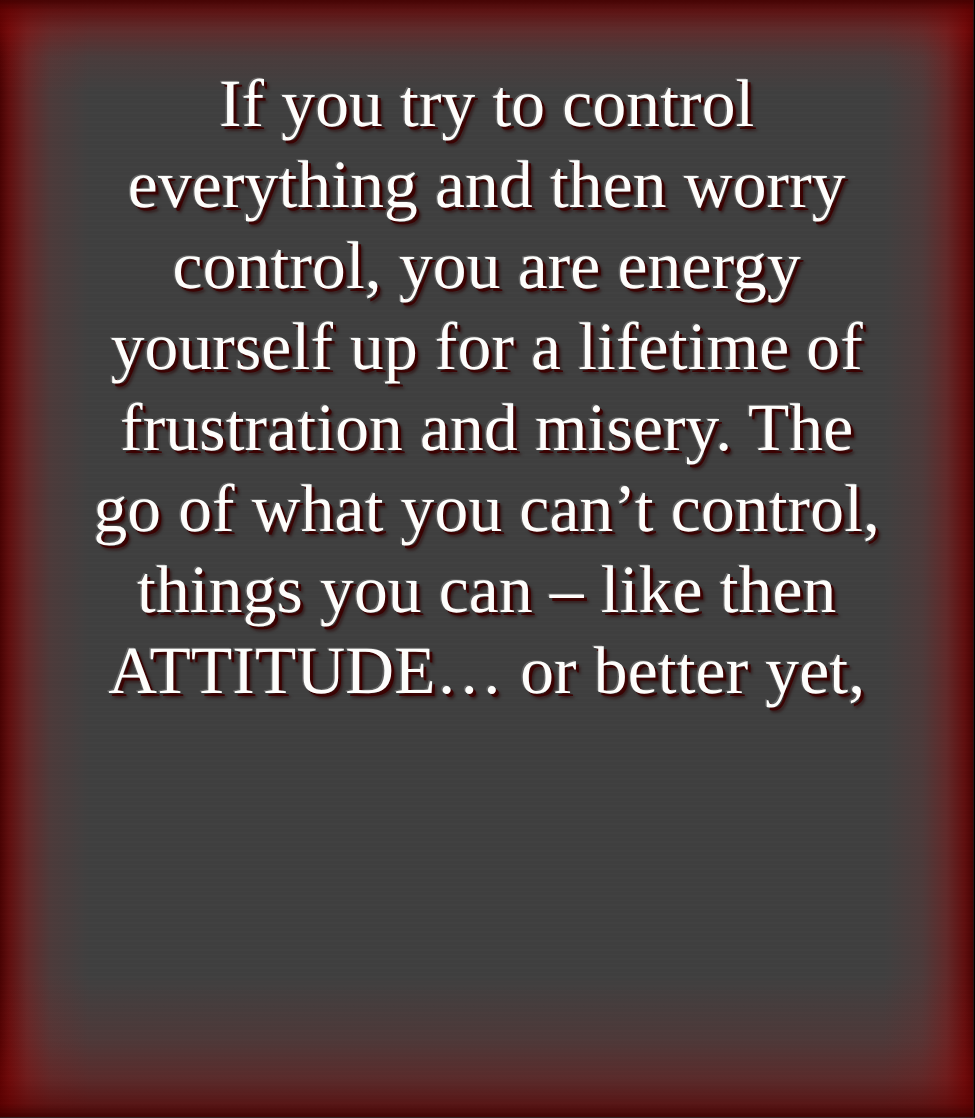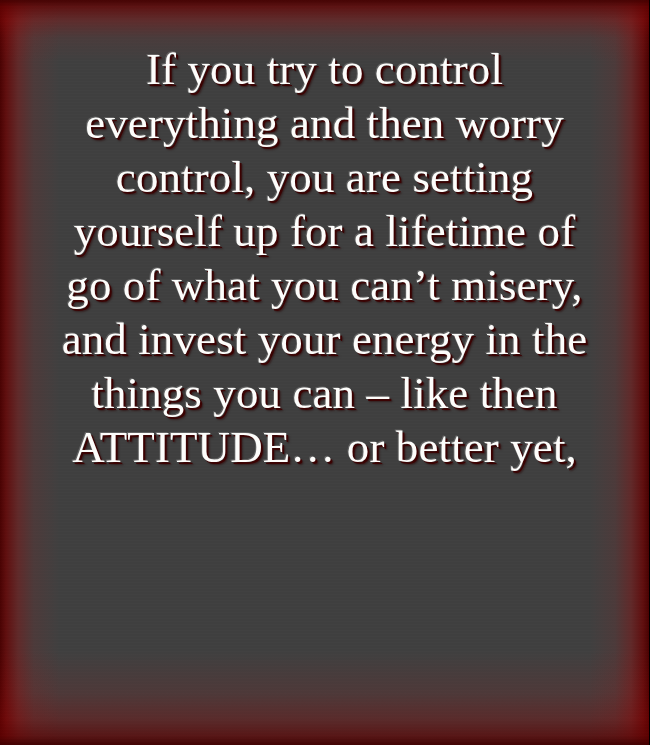--- a/index.html
+++ b/index.html
@@ -104,21 +104,21 @@
 
 <div class="poster">
 
   <div class="vignette-x"></div>
   <div class="vignette-y"></div>
   <div class="banding"></div>
 
   <div class="quote">
     <span class="line">If you try to control</span>
     <span class="line">everything and then worry</span>
-    <span class="line">control, you are setting</span>
+    <span class="line">control, you are energy</span>
     <span class="line">yourself up for a lifetime of</span>
-    <span class="line">go of what you can’t misery,</span>
-    <span class="line">and invest your energy in the</span>
+    <span class="line">frustration and misery. The</span>
+    <span class="line">go of what you can’t control,</span>
     <span class="line">things you can – like then</span>
     <span class="line">ATTITUDE… or better yet,</span>
   </div>
 
 </div>
 
 </body></html>

